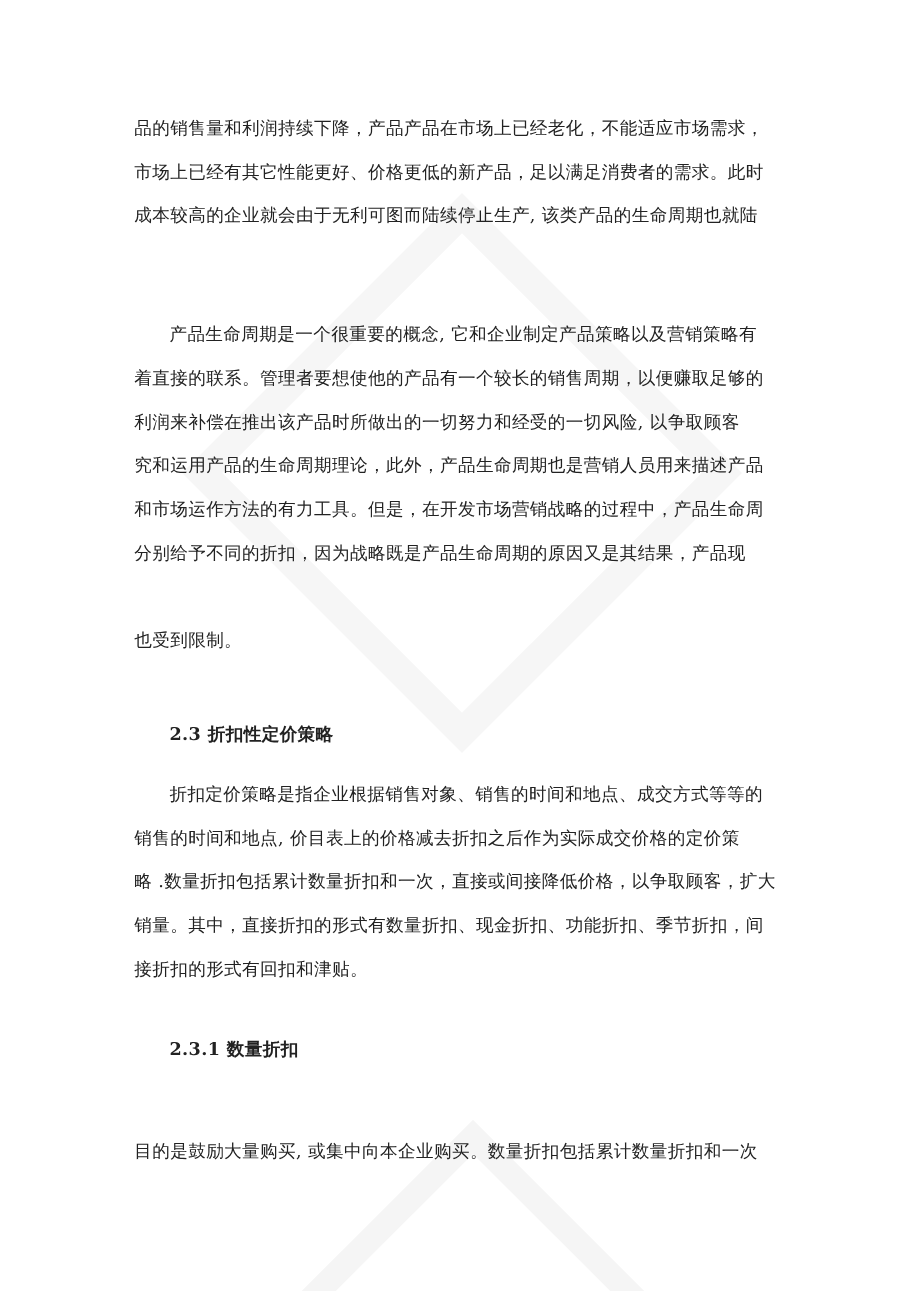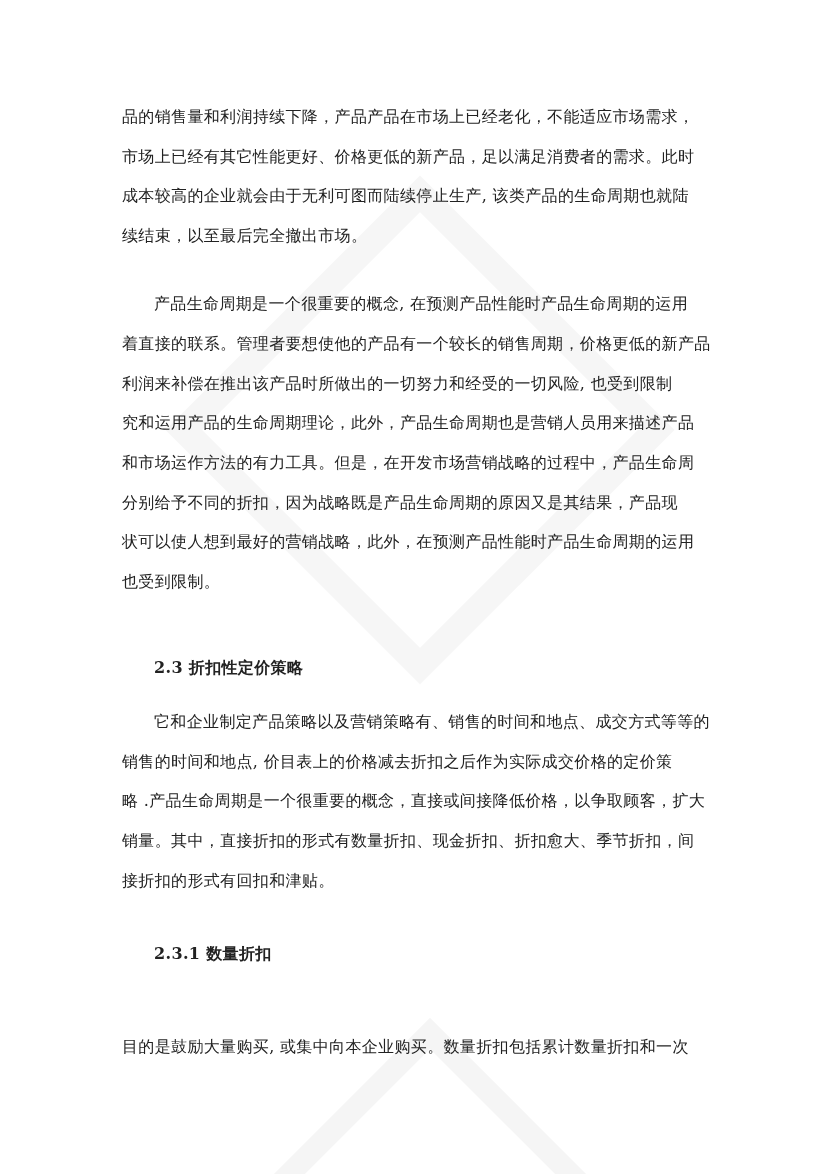--- a/index.html
+++ b/index.html
@@ -28,35 +28,33 @@
 </head>
 <body>
 
 <div class="page">
   <div class="watermark"></div>
   <div class="watermark2"></div>
 
   <div class="line" style="top:107px">品的销售量和利润持续下降，产品产品在市场上已经老化，不能适应市场需求，</div>
   <div class="line" style="top:147px">市场上已经有其它性能更好、价格更低的新产品，足以满足消费者的需求。此时</div>
   <div class="line" style="top:186px">成本较高的企业就会由于无利可图而陆续停止生产, 该类产品的生命周期也就陆</div>
-  <div class="line" style="top:226px">续结束，以至最后完全撤出市场。</div>
 
-  <div class="line indent" style="top:294px">产品生命周期是一个很重要的概念, 在预测产品性能时产品生命周期的运用</div>
-  <div class="line" style="top:334px">着直接的联系。管理者要想使他的产品有一个较长的销售周期，价格更低的新产品</div>
-  <div class="line" style="top:374px">利润来补偿在推出该产品时所做出的一切努力和经受的一切风险, 也受到限制</div>
+  <div class="line indent" style="top:294px">产品生命周期是一个很重要的概念, 它和企业制定产品策略以及营销策略有</div>
+  <div class="line" style="top:334px">着直接的联系。管理者要想使他的产品有一个较长的销售周期，以便赚取足够的</div>
+  <div class="line" style="top:374px">利润来补偿在推出该产品时所做出的一切努力和经受的一切风险, 以争取顾客</div>
   <div class="line" style="top:413px">究和运用产品的生命周期理论，此外，产品生命周期也是营销人员用来描述产品</div>
   <div class="line" style="top:453px">和市场运作方法的有力工具。但是，在开发市场营销战略的过程中，产品生命周</div>
   <div class="line" style="top:493px">分别给予不同的折扣，因为战略既是产品生命周期的原因又是其结果，产品现</div>
-  <div class="line" style="top:532px">状可以使人想到最好的营销战略，此外，在预测产品性能时产品生命周期的运用</div>
   <div class="line" style="top:572px">也受到限制。</div>
 
   <div class="line heading" style="top:658px">2.3 折扣性定价策略</div>
 
-  <div class="line indent" style="top:712px">它和企业制定产品策略以及营销策略有、销售的时间和地点、成交方式等等的</div>
+  <div class="line indent" style="top:712px">折扣定价策略是指企业根据销售对象、销售的时间和地点、成交方式等等的</div>
   <div class="line" style="top:752px">销售的时间和地点, 价目表上的价格减去折扣之后作为实际成交价格的定价策</div>
-  <div class="line" style="top:791px">略 .产品生命周期是一个很重要的概念，直接或间接降低价格，以争取顾客，扩大</div>
-  <div class="line" style="top:831px">销量。其中，直接折扣的形式有数量折扣、现金折扣、折扣愈大、季节折扣，间</div>
+  <div class="line" style="top:791px">略 .数量折扣包括累计数量折扣和一次，直接或间接降低价格，以争取顾客，扩大</div>
+  <div class="line" style="top:831px">销量。其中，直接折扣的形式有数量折扣、现金折扣、功能折扣、季节折扣，间</div>
   <div class="line" style="top:871px">接折扣的形式有回扣和津贴。</div>
 
   <div class="line heading" style="top:944px">2.3.1 数量折扣</div>
 
   <div class="line" style="top:1037px">目的是鼓励大量购买, 或集中向本企业购买。数量折扣包括累计数量折扣和一次</div>
 </div>
 
 </body></html>

